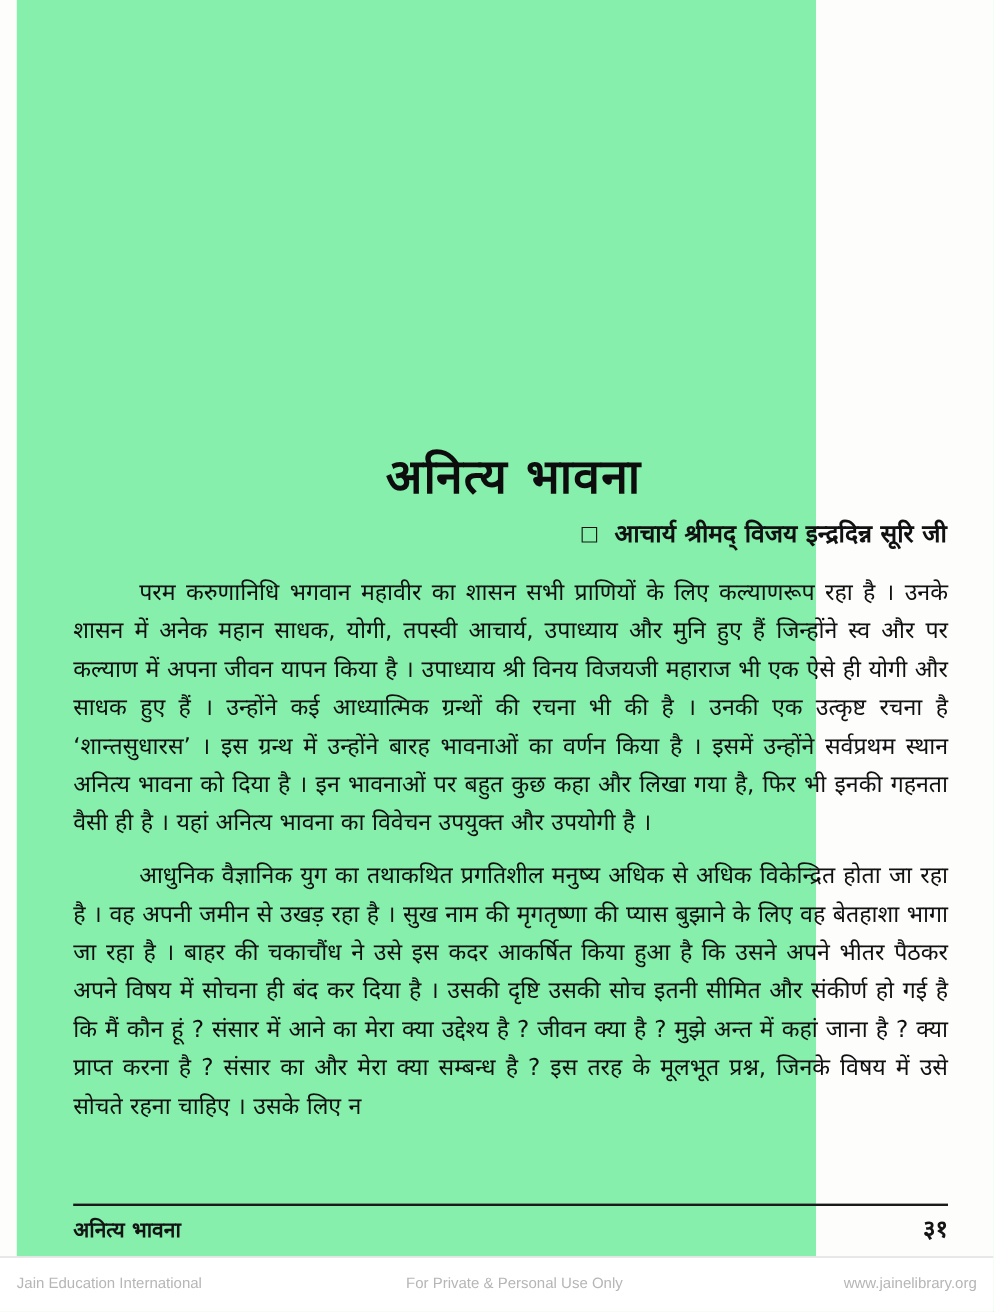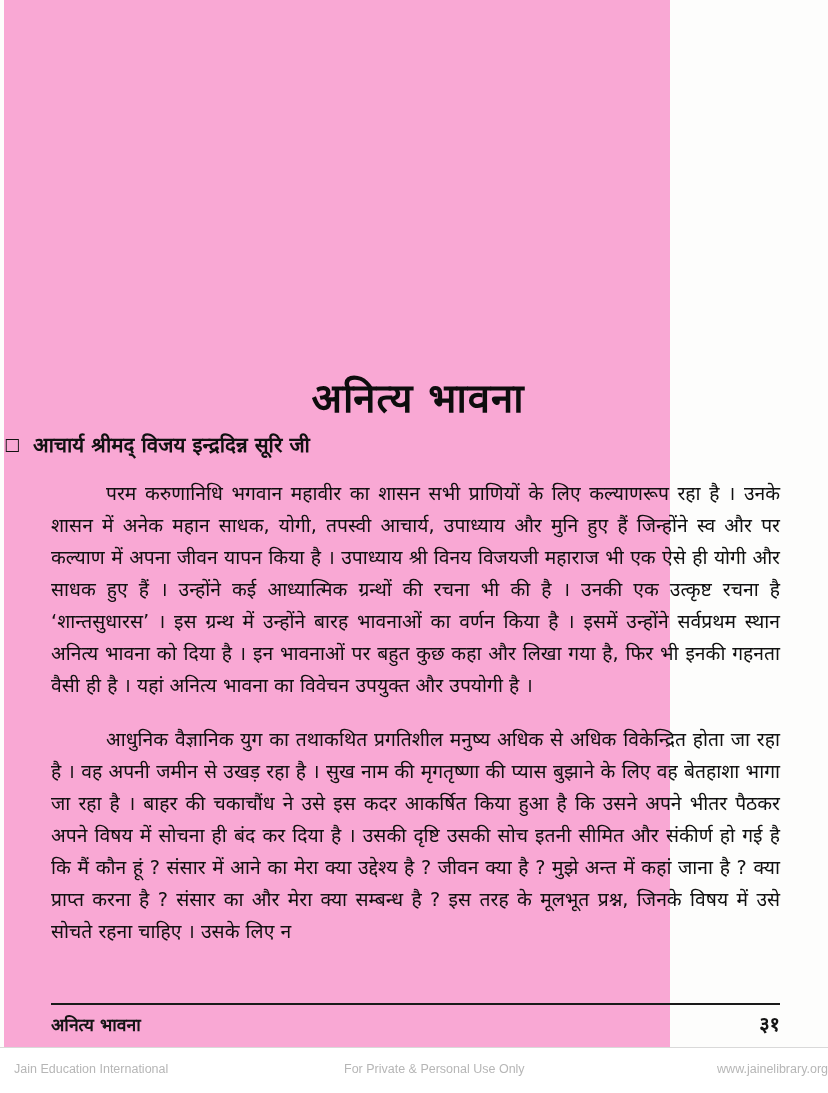--- a/index.html
+++ b/index.html
@@ -12,25 +12,25 @@
     width: 828px;
     height: 1093px;
     background: #fdfdfc;
     overflow: hidden;
     font-family: "Liberation Serif", "DejaVu Serif", serif;
   }
 
   
   .scan-body {
     position: absolute;
-    left: 4px;
+    left: 14px;
     top: 0;
     width: 666px;
     height: 1047px;
-    background: #f9a8d4;
+    background: #86efac;
   }
 
   .chapter-title {
     position: absolute;
     left: 0;
     top: 348px;
     width: 828px;
     text-align: center;
     font-size: 40px;
     font-weight: 700;
@@ -38,20 +38,21 @@
     color: #0d0d0d;
     font-family: "DejaVu Sans", "Liberation Sans", sans-serif;
     line-height: 1.15;
   }
 
   .author-line {
     position: absolute;
     left: 0;
     top: 430px;
     width: 775px;
+    text-align: right;
     font-size: 20.5px;
     font-weight: 700;
     color: #111111;
     font-family: "DejaVu Sans", "Liberation Sans", sans-serif;
     white-space: nowrap;
   }
   .author-line .bullet-sq {
     display: inline-block;
     margin-right: 13px;
     font-weight: 400;
@@ -70,21 +71,21 @@
     font-family: "DejaVu Sans", "Liberation Sans", sans-serif;
     text-align: justify;
     text-justify: inter-word;
   }
   .body-text p {
     margin: 0;
     padding: 0;
     text-indent: 55px;
   }
   .body-text p + p {
-    margin-top: 22px;
+    margin-top: 12px;
   }
   .body-text p:last-child {
     text-align: justify;
   }
 
   
   .footer-rule {
     position: absolute;
     left: 47px;
     top: 1003px;
@@ -129,21 +130,21 @@
     top: 14px;
     width: 828px;
     display: flex;
     align-items: center;
     font-family: "Liberation Sans", "DejaVu Sans", sans-serif;
     font-size: 12.5px;
     color: #b6b6b6;
   }
   .wm-left   { width: 330px; padding-left: 14px; text-align: left; }
   .wm-center { width: 250px; text-align: left; }
-  .wm-right  { width: 234px; text-align: right; }
+  .wm-right  { width: 234px; padding-right: 14px; text-align: right; }
 </style>
 </head>
 <body>
 
 <div class="page">
 
   <div class="scan-body">
 
     <h1 class="chapter-title">अनित्य भावना</h1>
 

